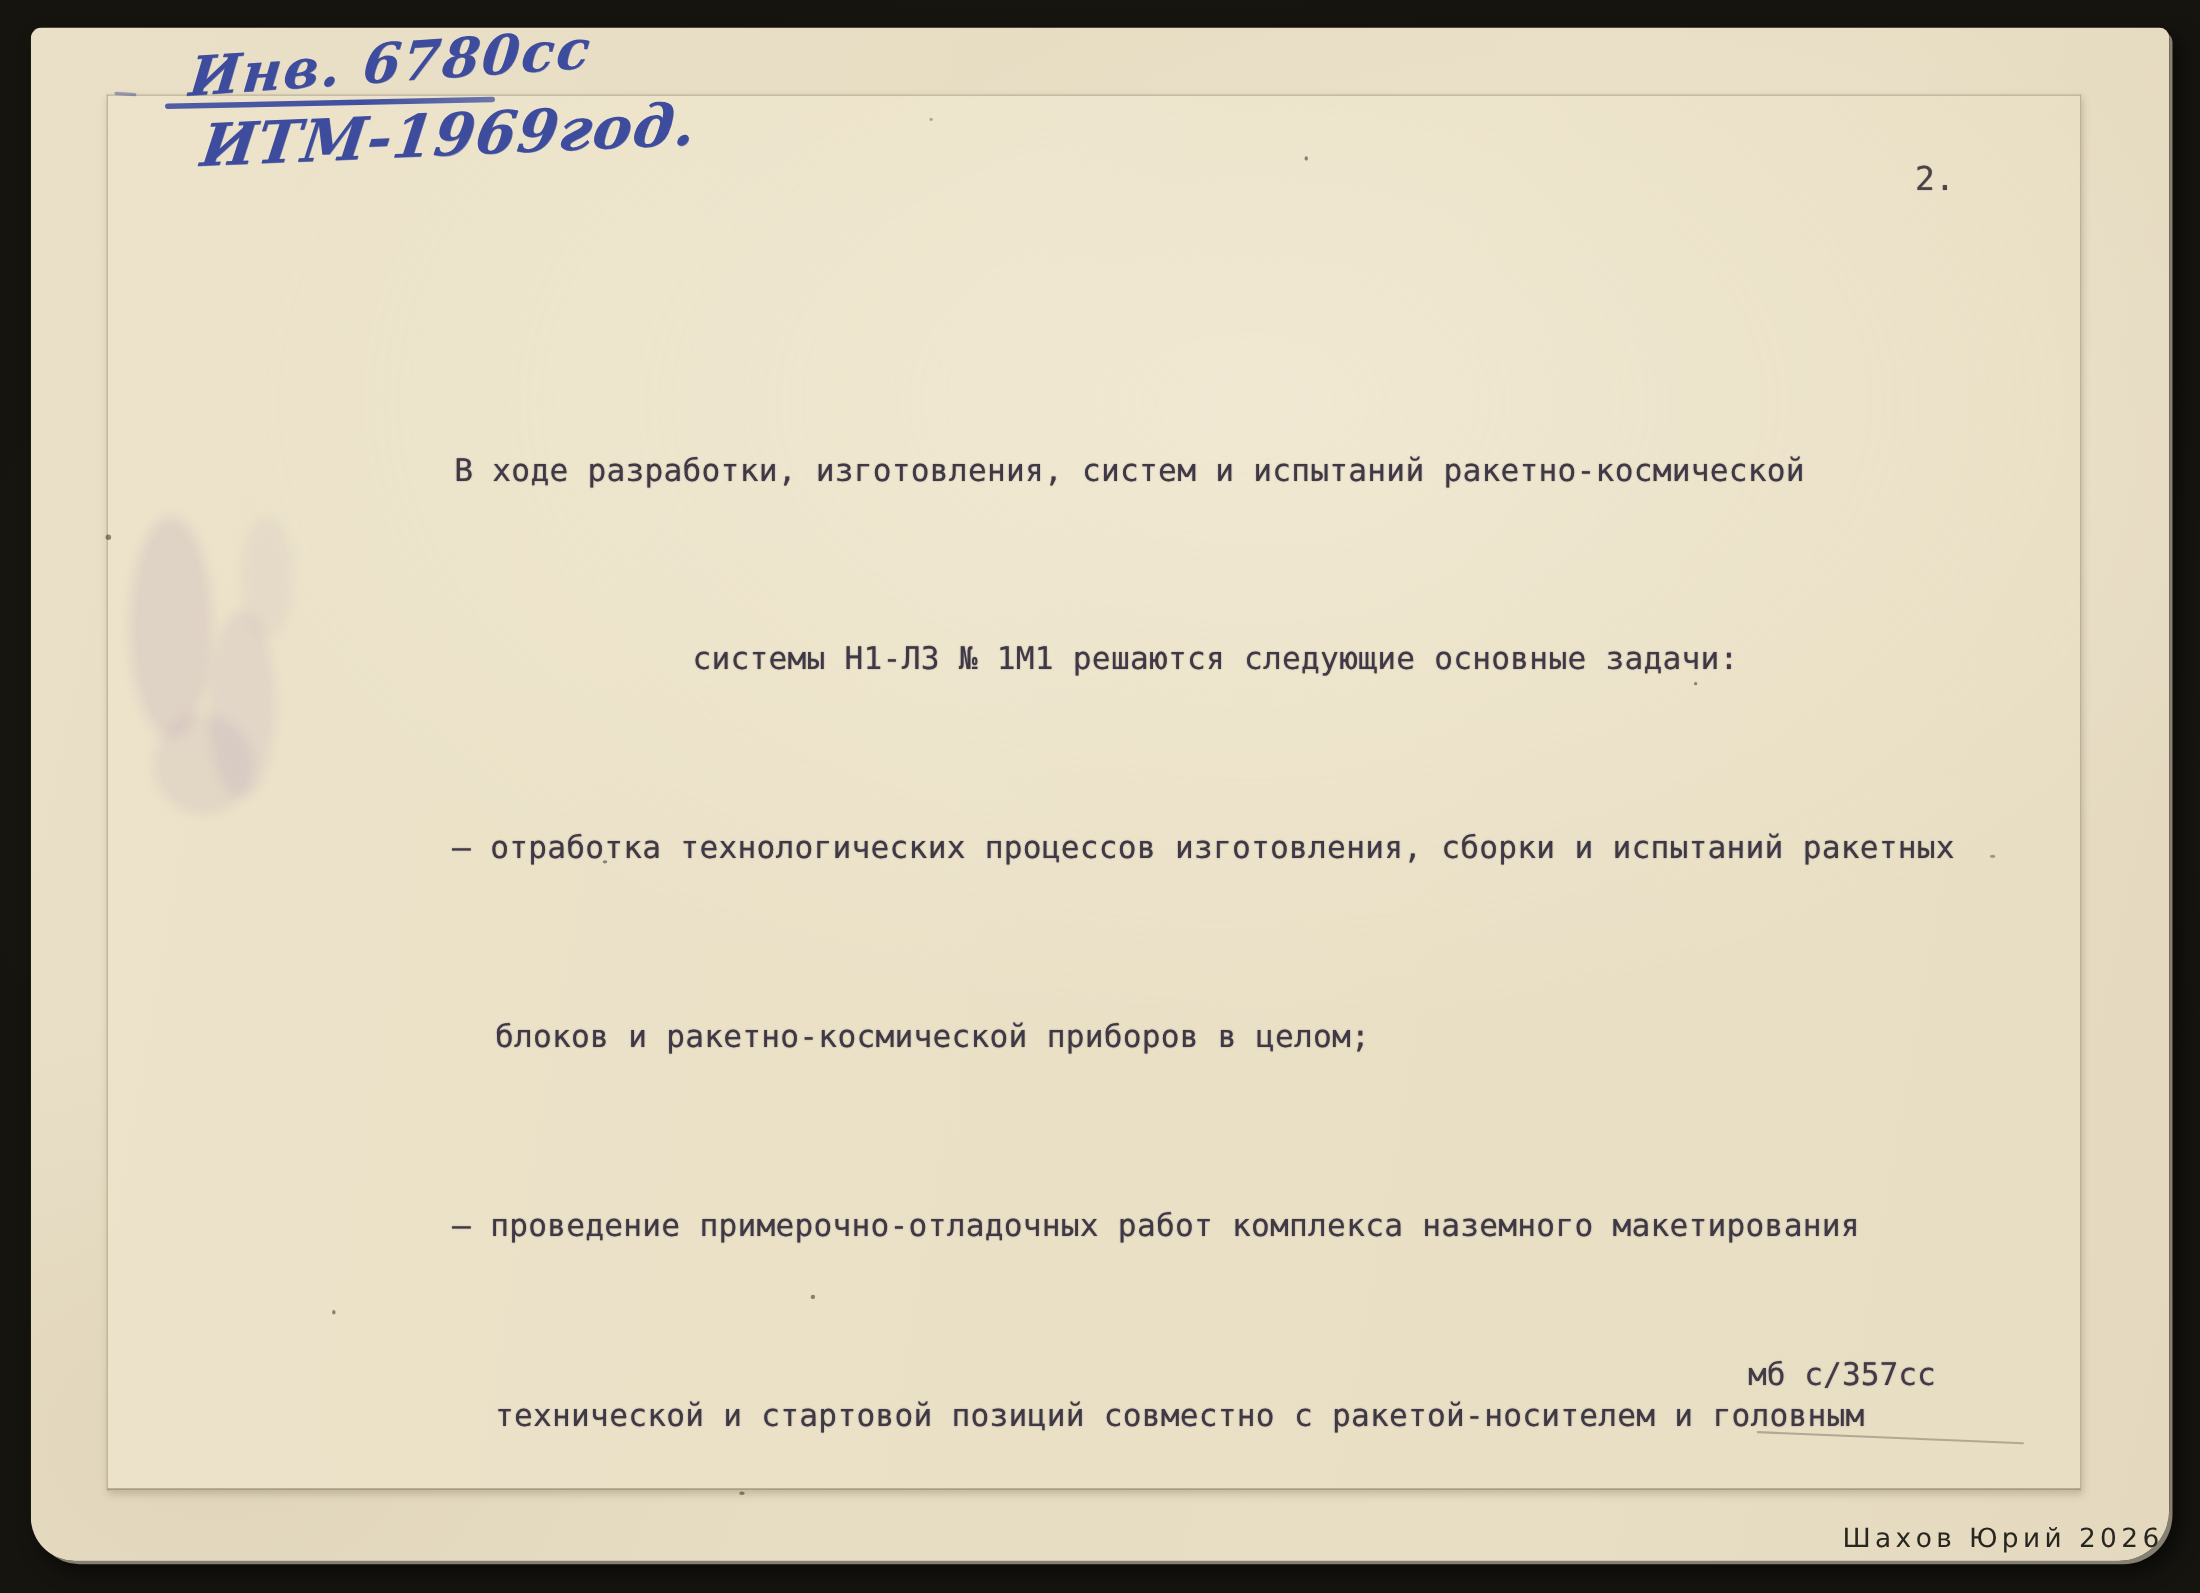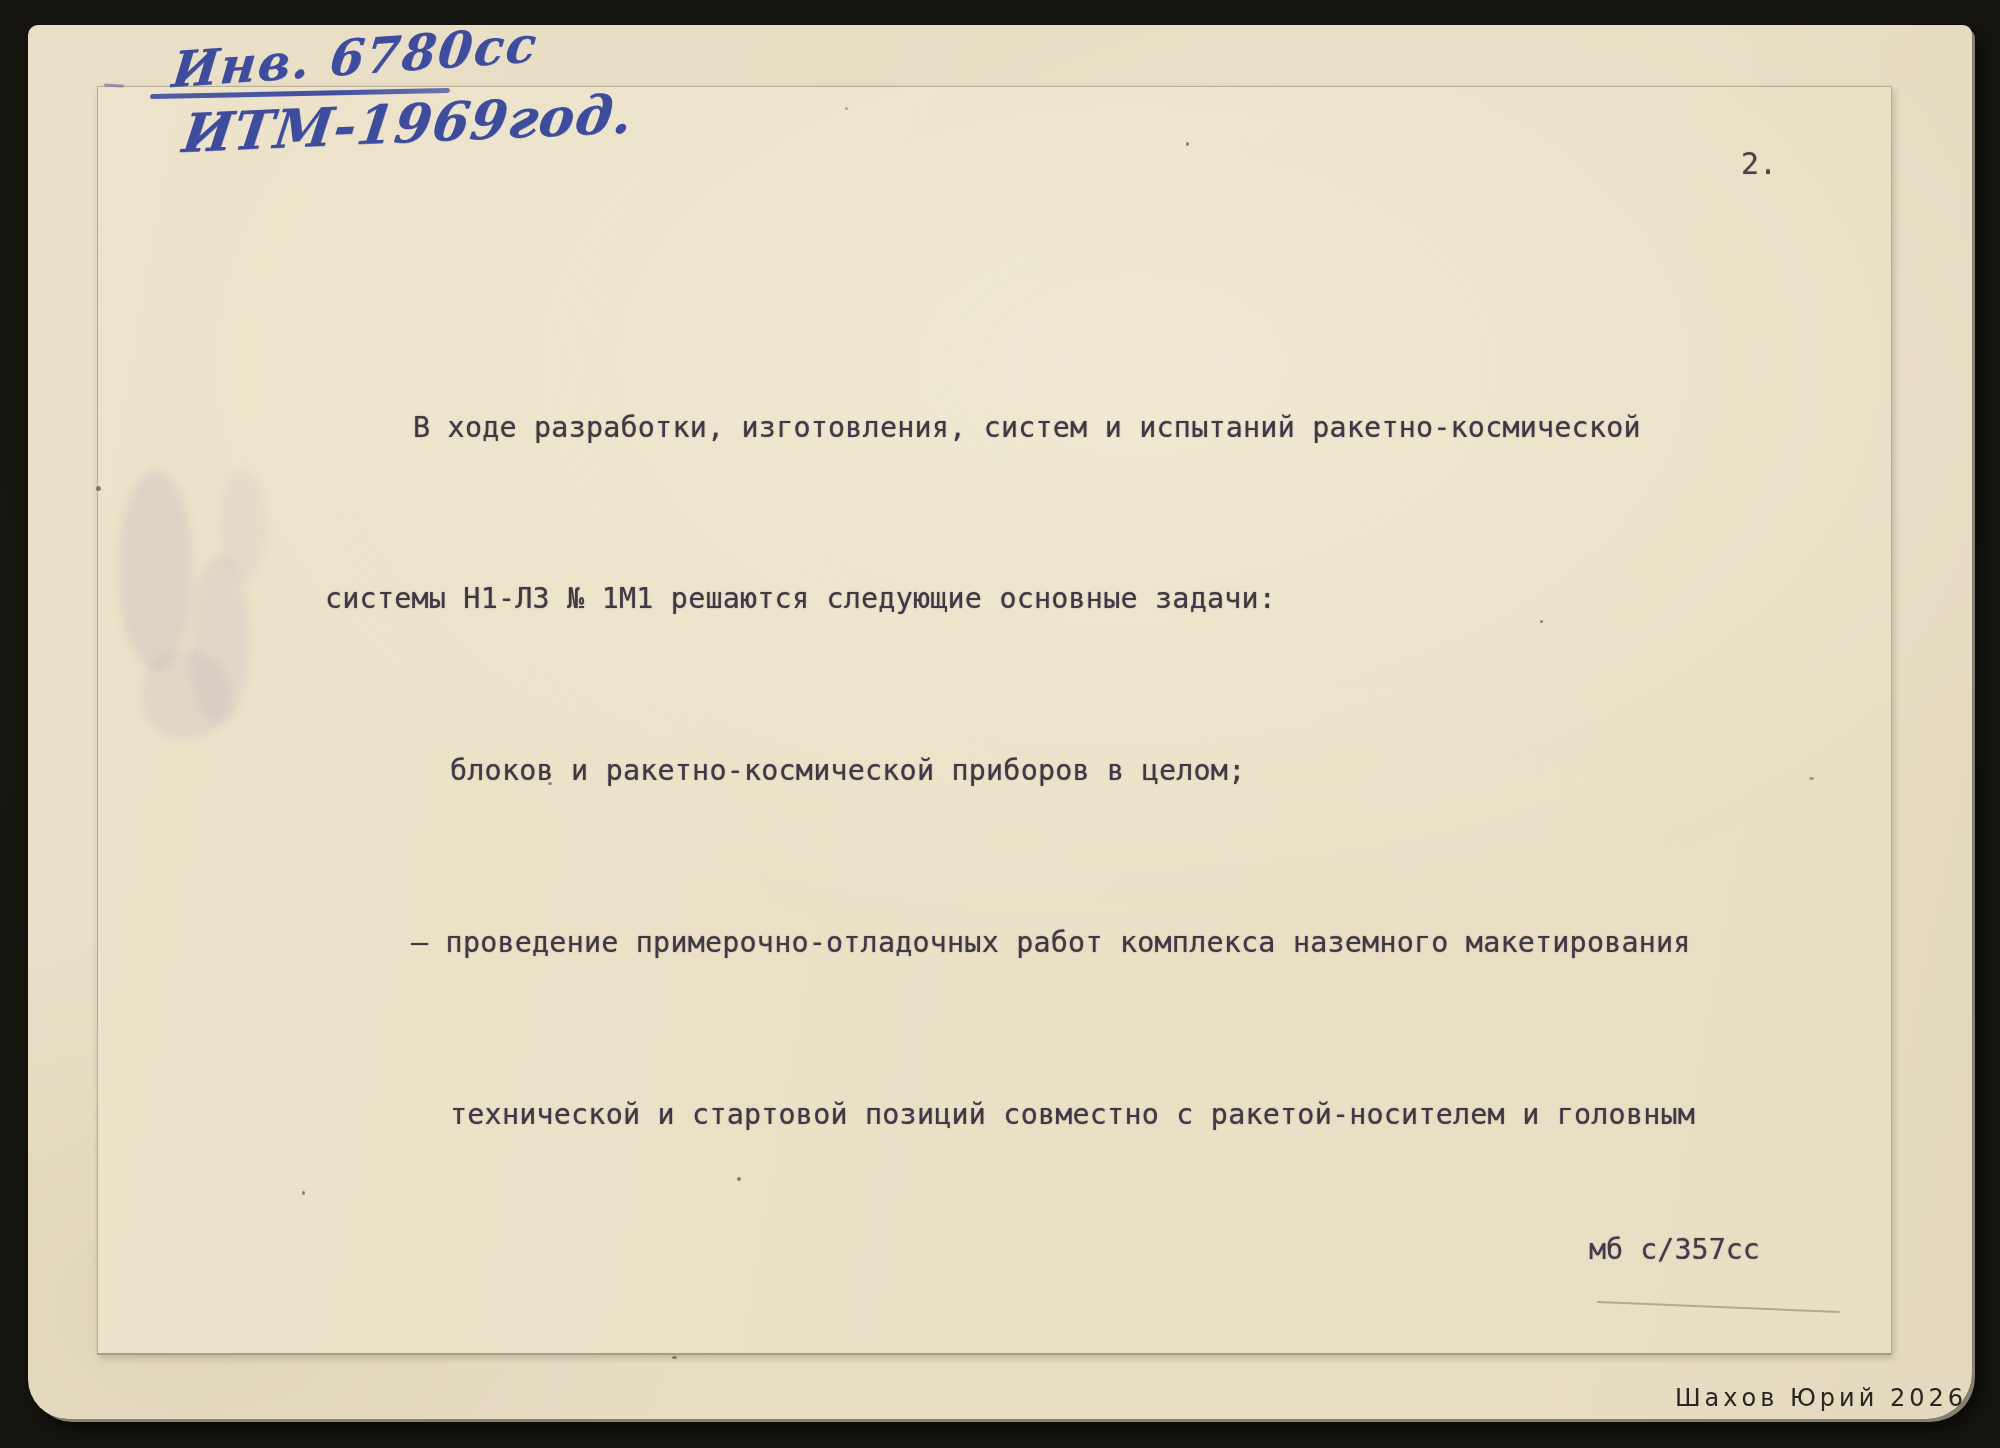--- a/index.html
+++ b/index.html
@@ -34,21 +34,21 @@
   }
   
   .typed{
     position:absolute;left:325px;top:284px;width:1560px;
     font-family:"DejaVu Sans Mono","Liberation Mono",monospace;
     font-size:28.4px;line-height:57.3px;letter-spacing:0.2px;
     color:#3f3845;text-shadow:0 0 1.2px rgba(60,52,66,0.65);
     white-space:pre;
   }
   .line{display:block;height:57.3px;}
-  .ind-none{padding-left:0;}
+  .ind-none{padding-left:0;text-align:center;}
   .ind-first{padding-left:88px;}
   .ind-dash{padding-left:86px;}
   .ind-cont{padding-left:125px;}
   .page-number{
     position:absolute;left:1741px;top:146px;
     font-family:"DejaVu Sans Mono","Liberation Mono",monospace;
     font-size:30px;color:#4a4348;text-shadow:0 0 1px rgba(70,62,72,0.6);
   }
   .signoff{
     position:absolute;left:1589px;top:1221px;
@@ -129,20 +129,21 @@
   <div class="ink-tick"></div>
   <div class="hw hw-inventory">Инв. 6780сс</div>
   <div class="ink-underline"></div>
   <div class="hw hw-year">ИТМ-1969год.</div>
 
   <div class="page-number">2.</div>
 
   <div class="typed">
     <span class="line ind-first">В ходе разработки, изготовления, систем и испытаний ракетно-космической</span>
     <span class="line ind-none">системы Н1-ЛЗ № 1М1 решаются следующие основные задачи:</span>
+    <span class="line ind-dash">– отработка технологических процессов изготовления, сборки и испытаний ракетных</span>
     <span class="line ind-cont">блоков и ракетно-космической приборов в целом;</span>
     <span class="line ind-dash">– проведение примерочно-отладочных работ комплекса наземного макетирования</span>
     <span class="line ind-cont">технической и стартовой позиций совместно с ракетой-носителем и головным</span>
     
     
     
     
     
     
     

